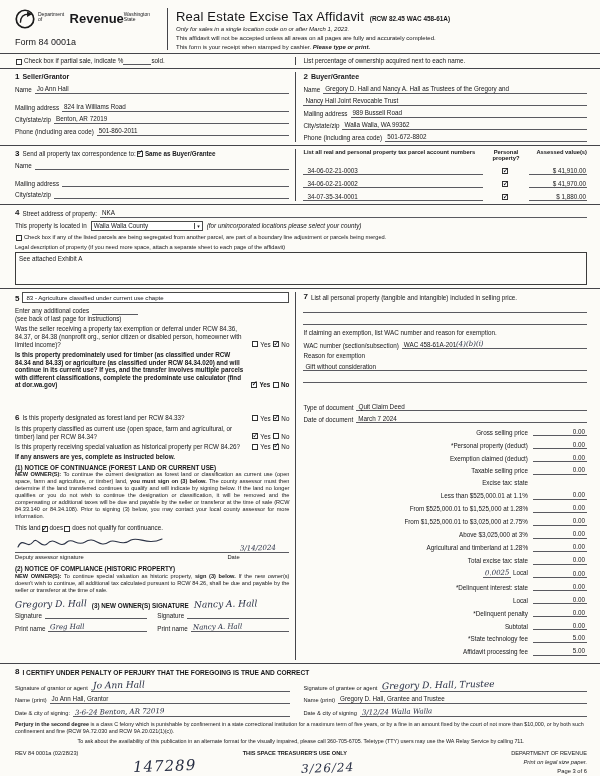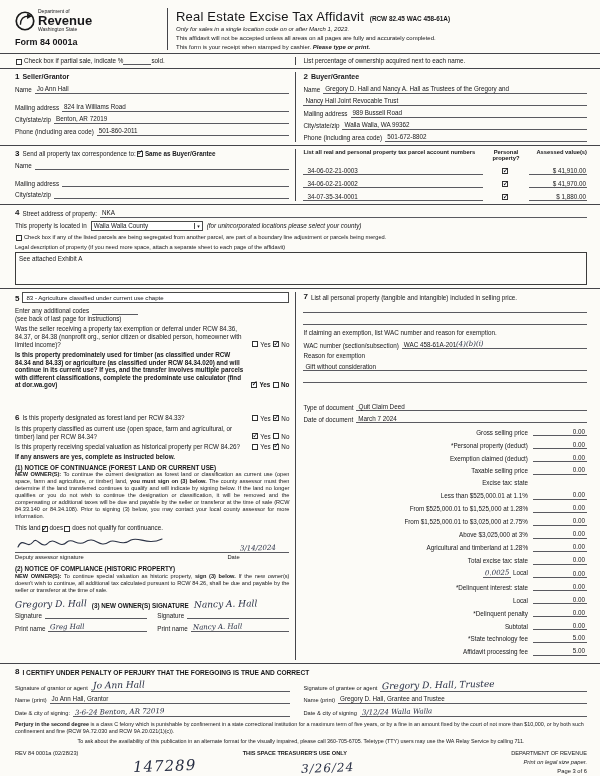--- a/index.html
+++ b/index.html
@@ -28,24 +28,24 @@
 .fld{display:flex;align-items:flex-end;margin-top:3.5px}
 .lbl{white-space:nowrap;margin-right:3px}
 .fill{font-size:6.3px}
 .hand{font-family:"DejaVu Serif",serif;font-style:italic;color:#262d42;display:inline-block;transform:rotate(-1.2deg);font-size:7px;white-space:nowrap}
 .hand.lg{font-size:9px}
 .hand.xl{font-size:15px;transform:rotate(-2deg);letter-spacing:1px}
 
 .header{display:flex;height:42px}
 .hleft{width:148px;display:flex;flex-direction:column;justify-content:space-between;padding:1px 0 2px}
 .logoRow{display:flex;align-items:center;gap:3px}
-.deptText{display:flex;flex-direction:column;line-height:1.02}
+.deptText{display:flex;flex-direction:row;line-height:1.02}
 .deptSmall{font-size:5px}
 .deptBig{font-size:13px;font-weight:bold}
-.formNum{font-size:9px;font-weight:bold}
+.formNum{font-size:9px;font-weight:normal}
 .hdiv{width:1px;background:#45454a;margin:0 8px 0 4px}
 .hright{flex:1;padding-top:1px}
 .title{font-size:13px;font-weight:normal;letter-spacing:.2px}
 .titleRef{font-size:6.4px;font-weight:bold;margin-left:4px}
 .note{font-size:6px;margin-top:1.6px}
 
 .phead{display:flex;font-weight:bold;font-size:5.8px;line-height:1.15}
 .pcol1{flex:1;padding-right:2px}
 .pcol2{width:46px;text-align:center}
 .pcol3{width:58px;text-align:right}

